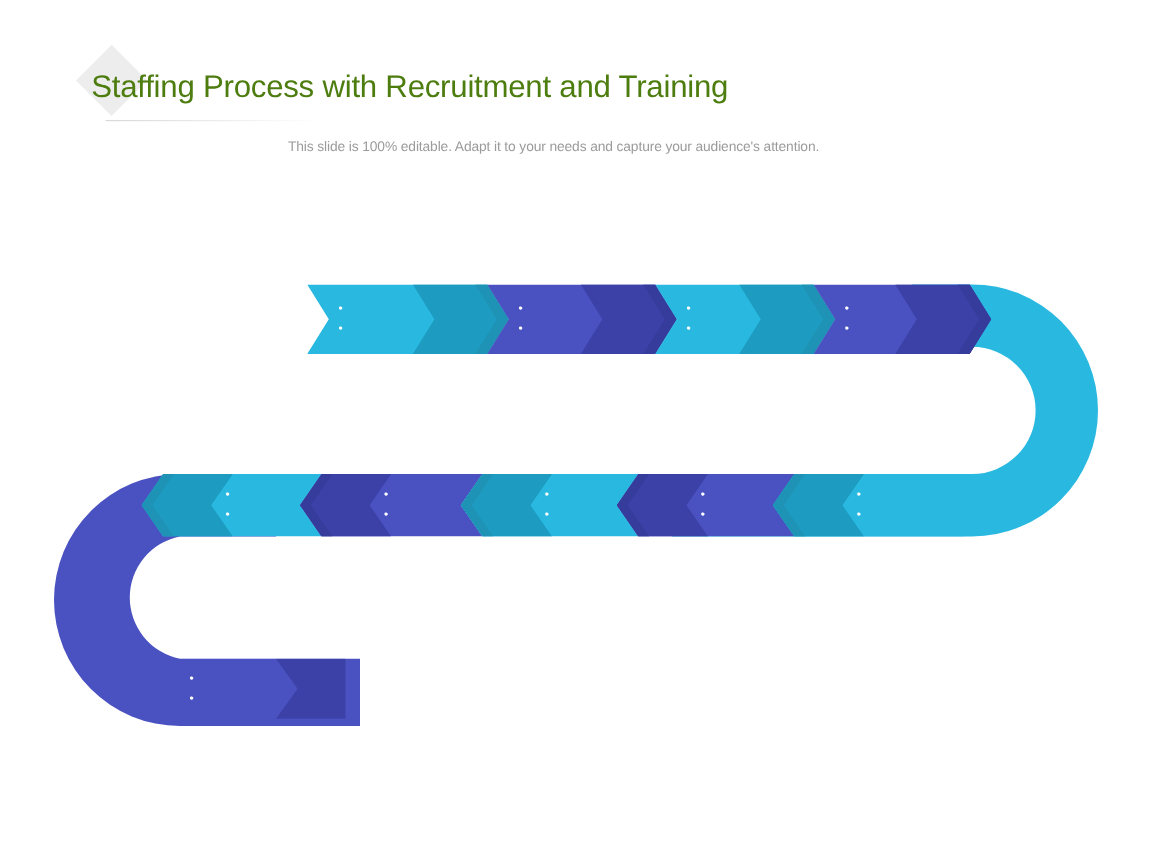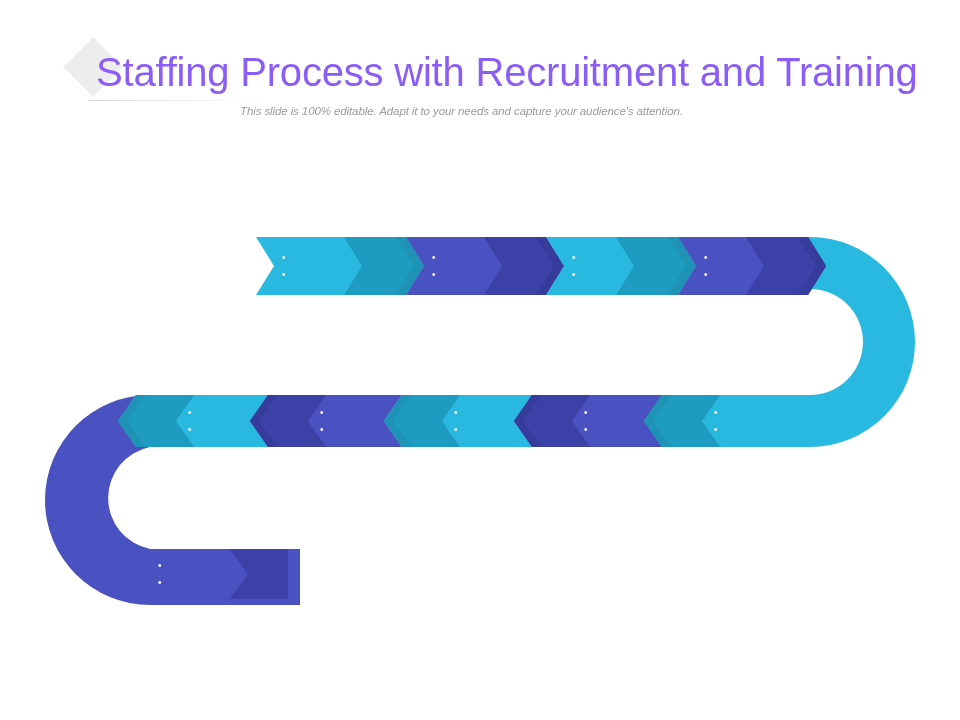--- a/index.html
+++ b/index.html
@@ -9,31 +9,31 @@
     overflow:hidden;position:relative;
   }
   #slide{position:absolute;inset:0;width:960px;height:720px;background:#fff;}
 
   
   .title-diamond{
     position:absolute;left:72px;top:46px;width:42px;height:42px;
     background:#ededed;transform:rotate(45deg);
   }
   .page-title{
-    position:absolute;left:96px;top:50px;
-    font-size:40px;line-height:44px;color:#8b5cf6;
+    position:absolute;left:76px;top:50px;
+    font-size:26px;line-height:44px;color:#4d7c0f;
     font-weight:400;letter-spacing:-0.2px;white-space:nowrap;
   }
   .title-rule{
     position:absolute;left:88px;top:100px;width:180px;height:1px;
     background:linear-gradient(to right,#d8d8d8,#ffffff);
   }
   .subtitle{
-    position:absolute;left:240px;top:105px;width:600px;
-    font-size:11.5px;font-style:italic;color:#9b9b9b;
+    position:absolute;left:240px;top:117px;width:600px;
+    font-size:11.5px;color:#9b9b9b;
     letter-spacing:-0.1px;white-space:nowrap;
   }
 
   
   #ribbon{position:absolute;left:0;top:0;width:960px;height:720px;}
 
   
   .band{position:absolute;}
   .seg{position:absolute;top:0;height:100%;}
   .seg svg{display:block;width:100%;height:100%;}

